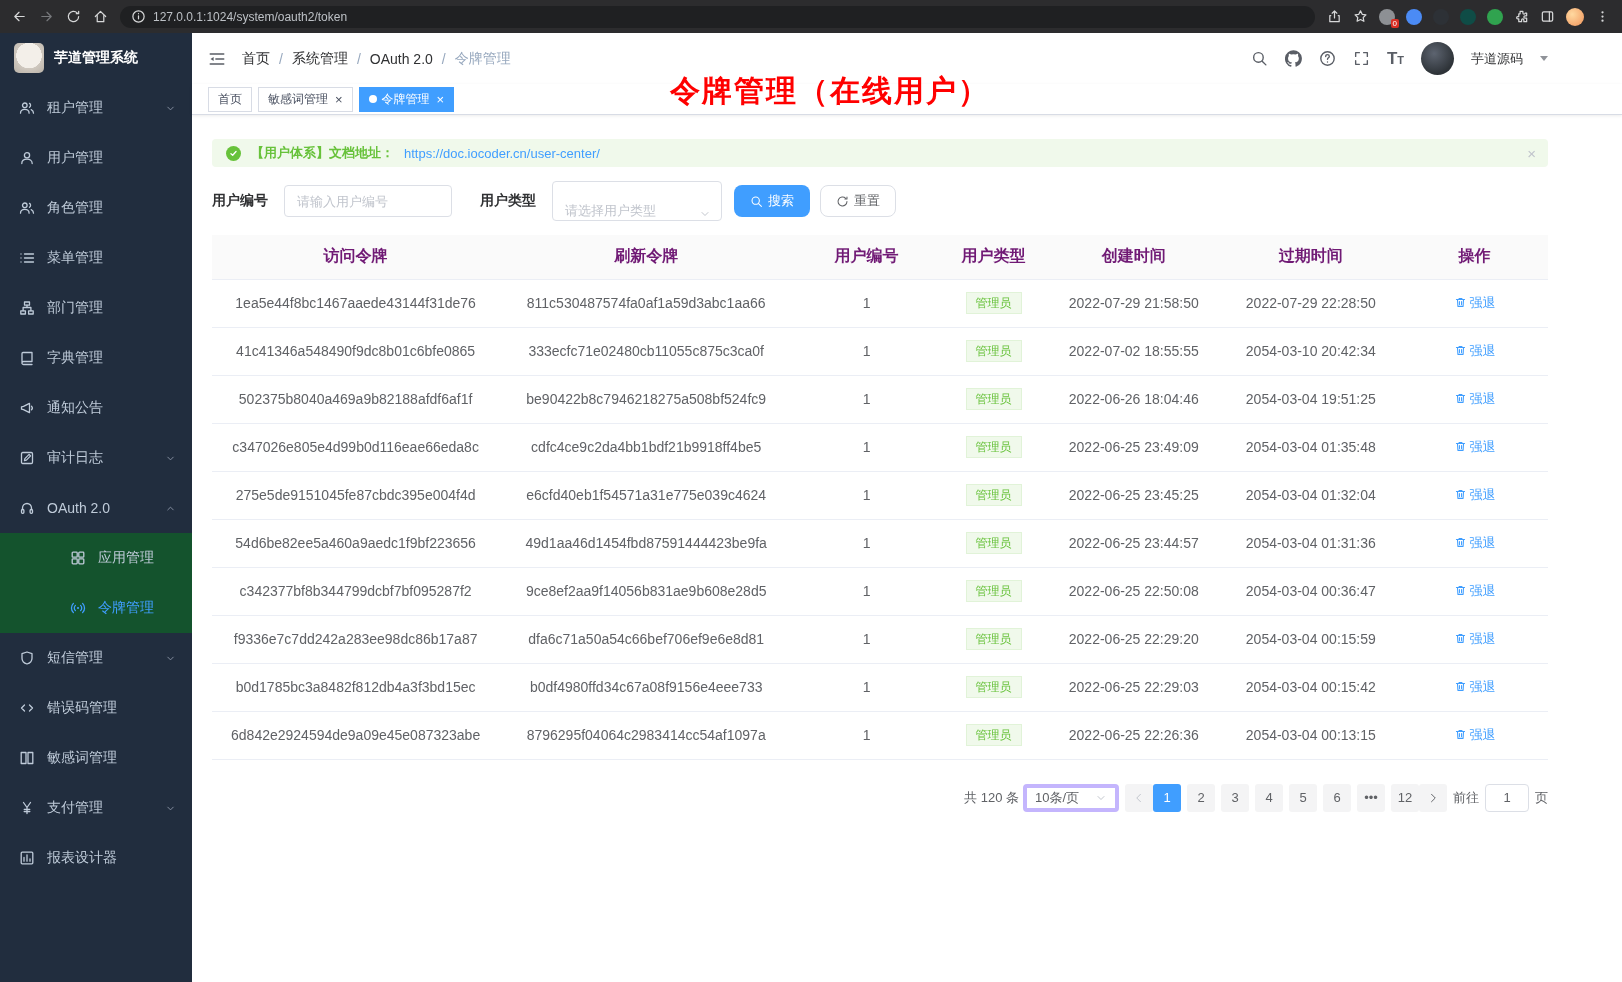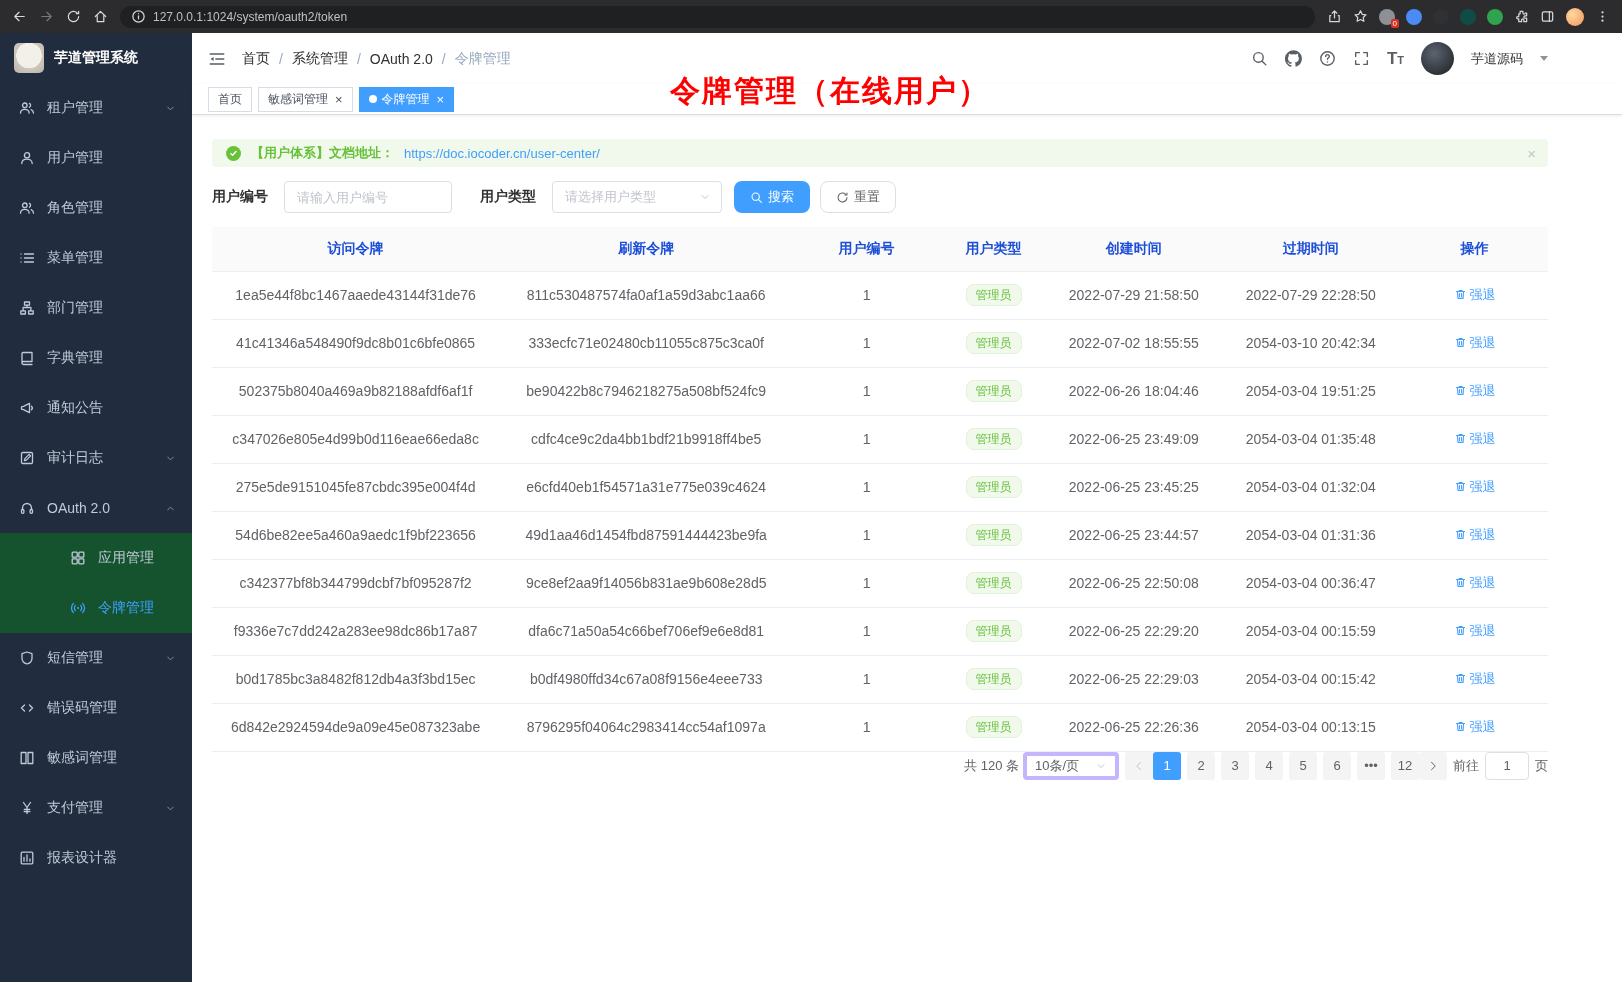--- a/index.html
+++ b/index.html
@@ -80,44 +80,44 @@
   .alert-check svg{width:9px;height:9px;stroke-width:2.4}
   .alert-text{font-weight:700}
   .alert a,.alert-link{color:#409eff;text-decoration:none;cursor:pointer;font-weight:400}
   .alert-close{position:absolute;right:12px;color:#c0c4cc;font-size:15px;cursor:pointer}
 
   .filters{display:flex;align-items:center;margin-bottom:14px}
   .filter-label{font-weight:700;color:#303133;font-size:14px;margin-right:16px}
   .input{width:168px;height:32px;border:1px solid #dcdfe6;border-radius:4px;padding:0 12px;
     font-size:13px;color:#606266;outline:none;margin-right:28px}
   .input::placeholder{color:#c0c4cc}
-  .select{width:170px;height:32px;border:1px solid #dcdfe6;border-radius:4px;display:flex;
-    align-items:center;justify-content:space-between;padding:0 10px 0 12px;cursor:pointer;margin-right:12px}
+  .select{width:170px;height:40px;border:1px solid #dcdfe6;border-radius:4px;display:flex;
+    align-items:flex-end;justify-content:space-between;padding:0 10px 0 12px;cursor:pointer;margin-right:12px}
   .select-placeholder{color:#c0c4cc;font-size:13px}
   .caret-ic{color:#c0c4cc;display:flex}
   .caret-ic svg{width:12px;height:12px}
   .btn{height:32px;border-radius:8px;display:inline-flex;align-items:center;gap:5px;
     font-size:13px;padding:0 15px;cursor:pointer;border:1px solid transparent}
   .btn .bi{display:flex}
   .btn .bi svg{width:13px;height:13px}
   .btn-primary{background:#409eff;color:#fff;margin-right:10px}
   .btn-plain{background:#fff;color:#606266;border-color:#dcdfe6}
 
   table{width:100%;border-collapse:collapse;table-layout:fixed}
-  thead th{height:44px;font-size:14px;font-weight:700;color:#1d4ed8;background:#fafafa;
+  thead th{height:44px;font-size:16px;font-weight:700;color:#701a75;background:#fafafa;
     border-bottom:1px solid #ebeef5;text-align:center}
   tbody td{height:48px;font-size:14px;color:#606266;border-bottom:1px solid #ebeef5;
     text-align:center;white-space:nowrap;overflow:hidden}
   .tag-success{display:inline-block;padding:0 9px;line-height:20px;font-size:12px;color:#67c23a;
-    background:#f0f9eb;border:1px solid #e1f3d8;border-radius:8px}
+    background:#f0f9eb;border:1px solid #e1f3d8;border-radius:0}
   .action-link{color:#409eff;font-size:13px;display:inline-flex;align-items:center;gap:3px;cursor:pointer}
   .action-link .ai{display:flex}
   .action-link .ai svg{width:13px;height:13px}
 
-  .pagination{display:flex;align-items:center;justify-content:flex-end;gap:0;
+  .pagination{display:flex;align-items:center;justify-content:flex-end;gap:0;margin-top:24px;
     font-size:13px;color:#606266}
   .pg-total{margin-right:4px}
   .size-select{width:96px;height:28px;border:4px solid #c4b5fd;border-radius:4px;display:flex;
     align-items:center;justify-content:space-between;padding:0 8px;cursor:pointer;margin-right:6px}
   .pg-btn{min-width:28px;height:28px;background:#f4f4f5;border:none;border-radius:3px;color:#606266;
     font-size:13px;display:inline-flex;align-items:center;justify-content:center;cursor:pointer;
     font-family:inherit;padding:0 4px}
   .pg-btn svg{width:12px;height:12px}
   .pg-btn.active{background:#409eff;color:#fff}
   .pg-btn.disabled{color:#c0c4cc;cursor:default}

